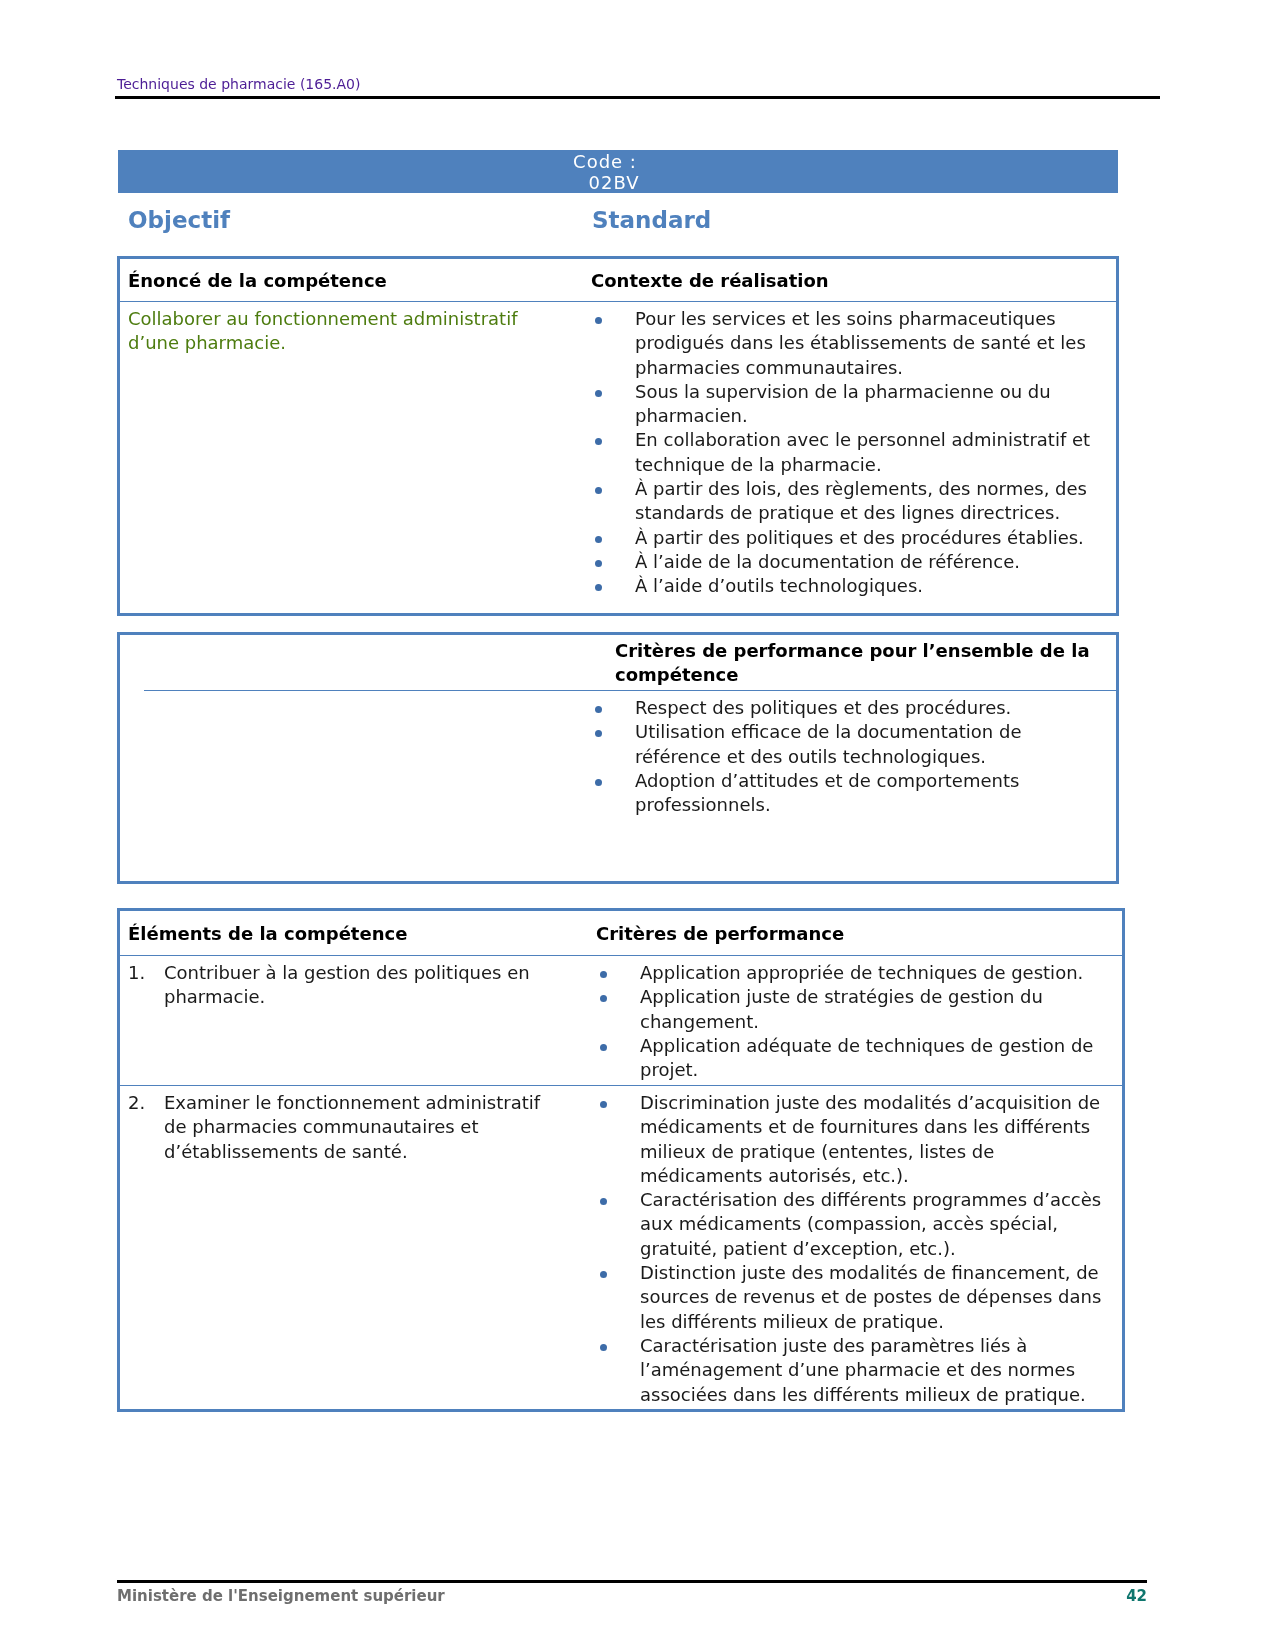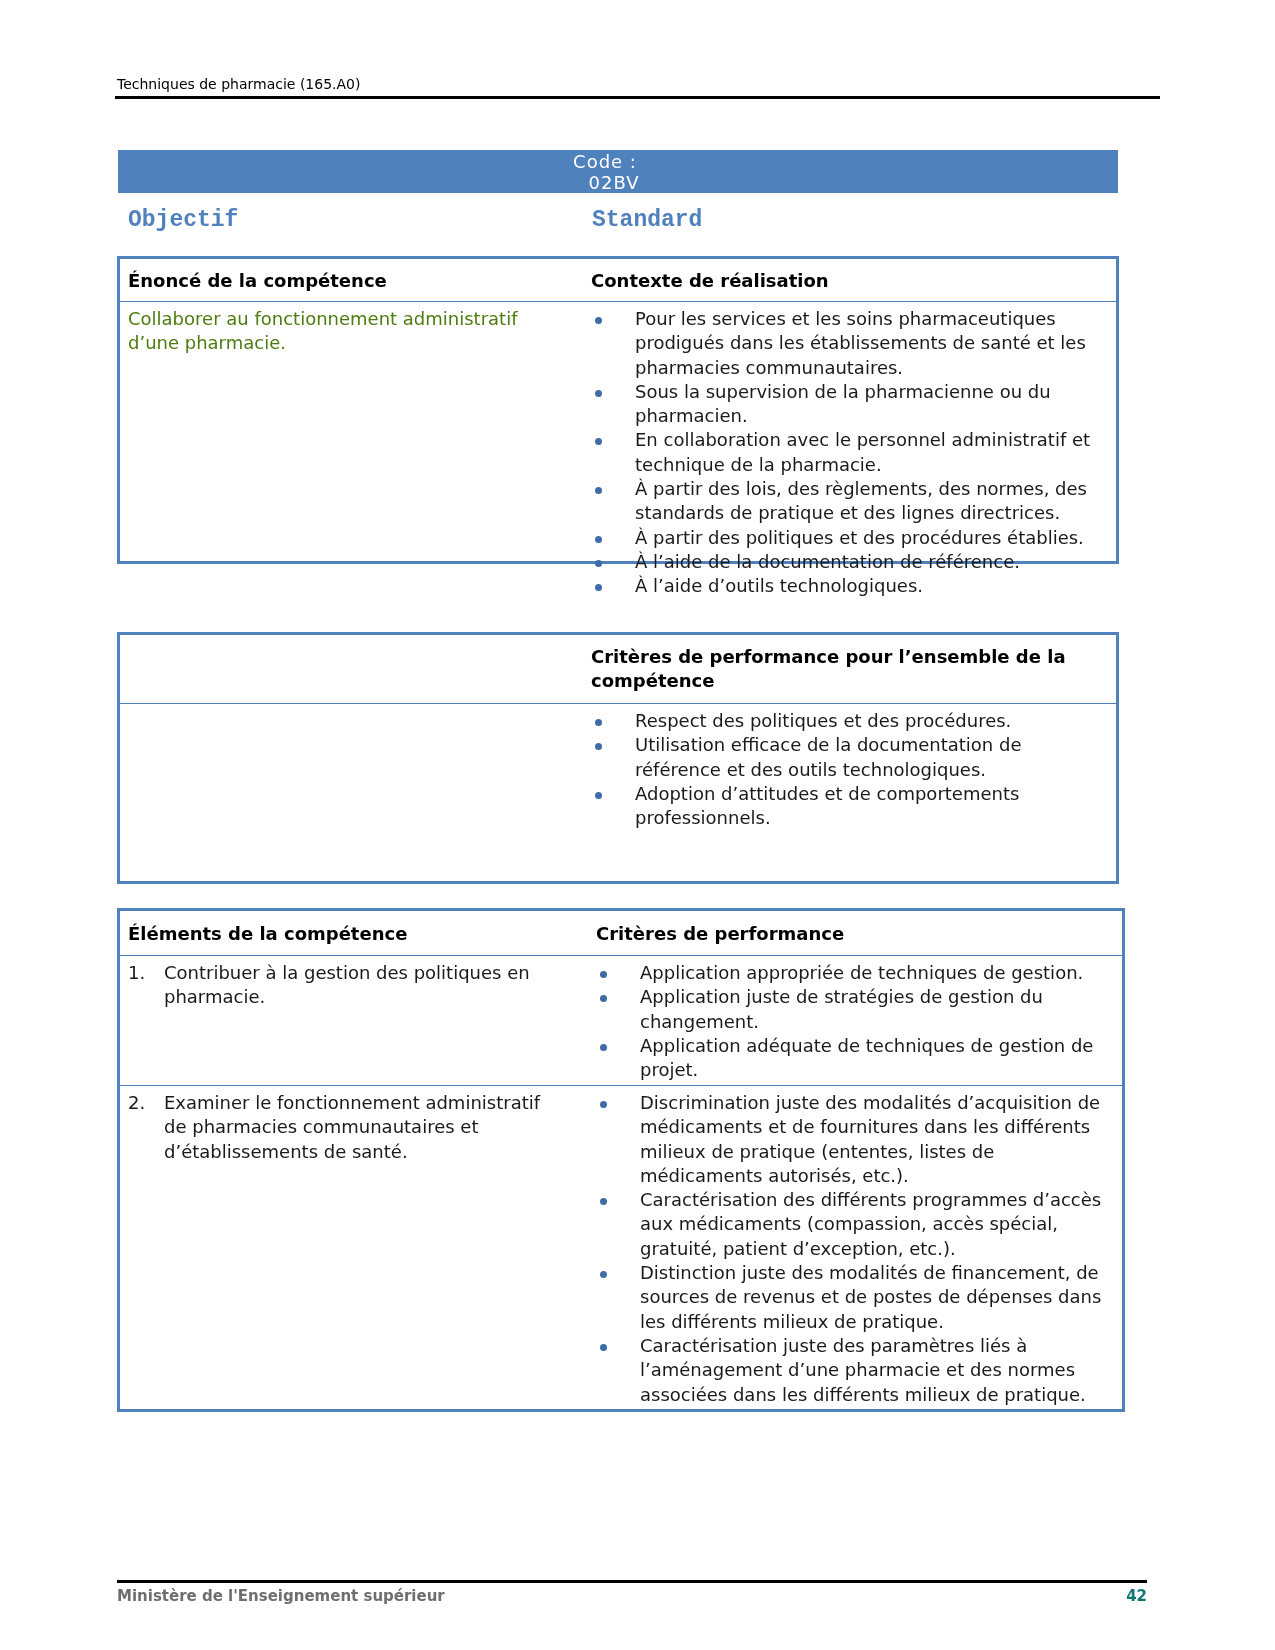--- a/index.html
+++ b/index.html
@@ -1,26 +1,26 @@
 <!DOCTYPE html>
 <html><head>
 <meta charset="utf-8">
 <style>
   html, body { margin:0; padding:0; background:#ffffff; }
   body { width:1275px; height:1650px; position:relative; overflow:hidden;
          font-family:"DejaVu Sans", sans-serif; color:#1a1a1a; }
-  .page-header-text { position:absolute; left:117px; top:76px; font-size:14px; color:#000000; }
+  .page-header-text { position:absolute; left:117px; top:76px; font-size:14px; color:#4c1d95; }
   .page-header-rule { position:absolute; left:115px; top:96px; width:1045px; height:3px; background:#000; }
 
   .code-bar { position:absolute; left:118px; top:150px; width:1000px; height:43px;
               background:#4f81bd; color:#fff; font-size:18px; letter-spacing:1px;
               display:flex; align-items:center; justify-content:flex-end; box-sizing:border-box; padding-right:26px;flex-direction:column; }
   .code-bar .code-value { margin-left:18px; }
 
-  .section-title { position:absolute; top:207px; font-size:23px; font-weight:bold; color:#4f81bd;font-family:Liberation Mono, monospace; }
+  .section-title { position:absolute; top:207px; font-size:23px; font-weight:bold; color:#4f81bd; }
   .objectif { left:128px; }
   .standard { left:592px; }
 
   .tbl { position:absolute; border:3px solid #4f81bd; box-sizing:border-box; }
   .row { display:flex; box-sizing:border-box; }
   .row.divider { border-bottom:1.5px solid #4f81bd; }
   .cell-left { width:463px; box-sizing:border-box; padding:0 8px 0 8px; }
   .cell-right { flex:1; box-sizing:border-box; padding:0 8px 0 8px; }
   .hdr { font-weight:bold; font-size:18px; color:#000; }
   .txt { font-size:18px; line-height:24.3px; color:#4d7c0f; }
@@ -44,21 +44,21 @@
 <div class="page-header-rule"></div>
 
 <div class="code-bar">
   <span>Code :</span>
   <span class="code-value">02BV</span>
 </div>
 
 <div class="section-title objectif">Objectif</div>
 <div class="section-title standard">Standard</div>
 
-<div class="tbl" style="left:117px; top:256px; width:1002px; height:308px;">
+<div class="tbl" style="left:117px; top:256px; width:1002px; height:360px;">
   <div class="row divider" style="height:43px; align-items:center;">
     <div class="cell-left hdr">Énoncé de la compétence</div>
     <div class="cell-right hdr">Contexte de réalisation</div>
   </div>
   <div class="row" style="padding-top:5px;">
     <div class="cell-left txt" style="padding-right:12px;">Collaborer au fonctionnement administratif d’une pharmacie.</div>
     <div class="cell-right">
       <ul class="bul">
         <li>Pour les services et les soins pharmaceutiques prodigués dans les établissements de santé et les pharmacies communautaires.</li>
         <li>Sous la supervision de la pharmacienne ou du pharmacien.</li>
@@ -66,21 +66,21 @@
         <li>À partir des lois, des règlements, des normes, des standards de pratique et des lignes directrices.</li>
         <li>À partir des politiques et des procédures établies.</li>
         <li>À l’aide de la documentation de référence.</li>
         <li>À l’aide d’outils technologiques.</li>
       </ul>
     </div>
   </div>
 </div>
 
 <div class="tbl" style="left:117px; top:632px; width:1002px; height:252px;">
-  <div class="row divider" style="height:69px; align-items:center;">
+  <div class="row divider" style="height:56px; align-items:center;margin-left:24px;">
     <div class="cell-left hdr"></div>
     <div class="cell-right hdr" style="line-height:24px;">Critères de performance pour l’ensemble de la compétence</div>
   </div>
   <div class="row" style="padding-top:5px;">
     <div class="cell-left"></div>
     <div class="cell-right">
       <ul class="bul">
         <li>Respect des politiques et des procédures.</li>
         <li>Utilisation efficace de la documentation de référence et des outils technologiques.</li>
         <li>Adoption d’attitudes et de comportements professionnels.</li>

